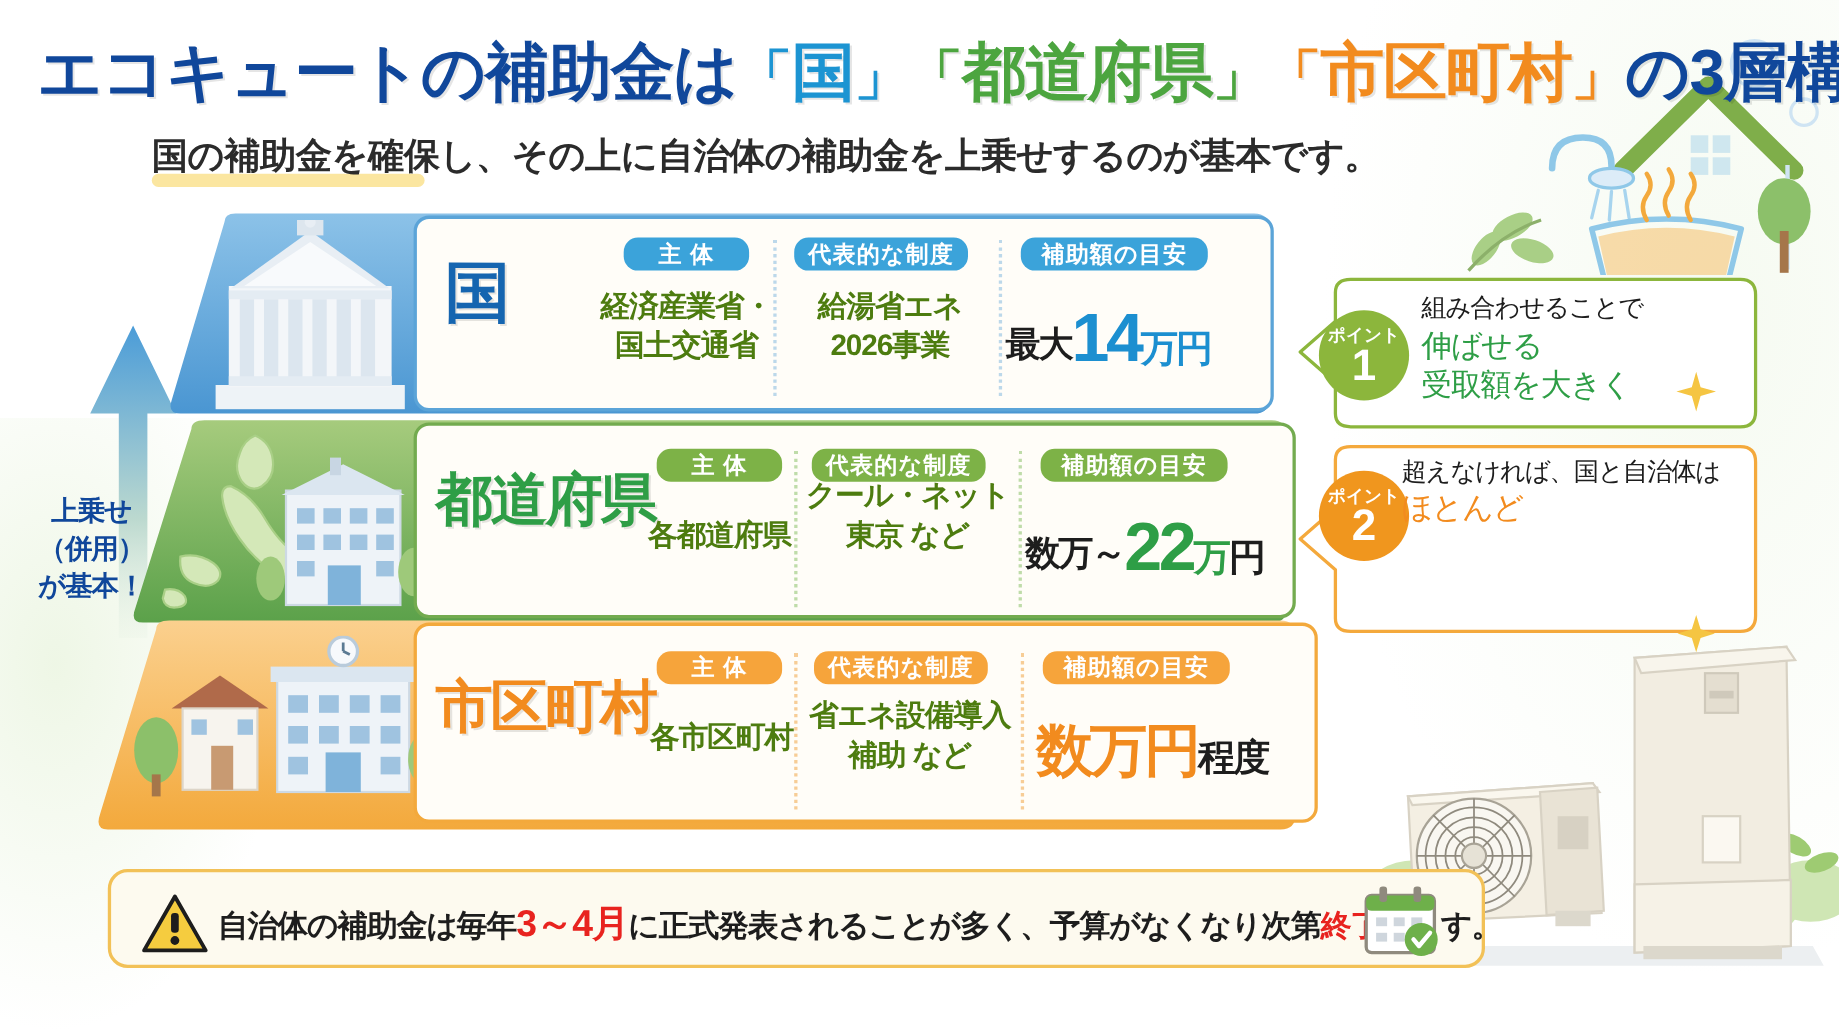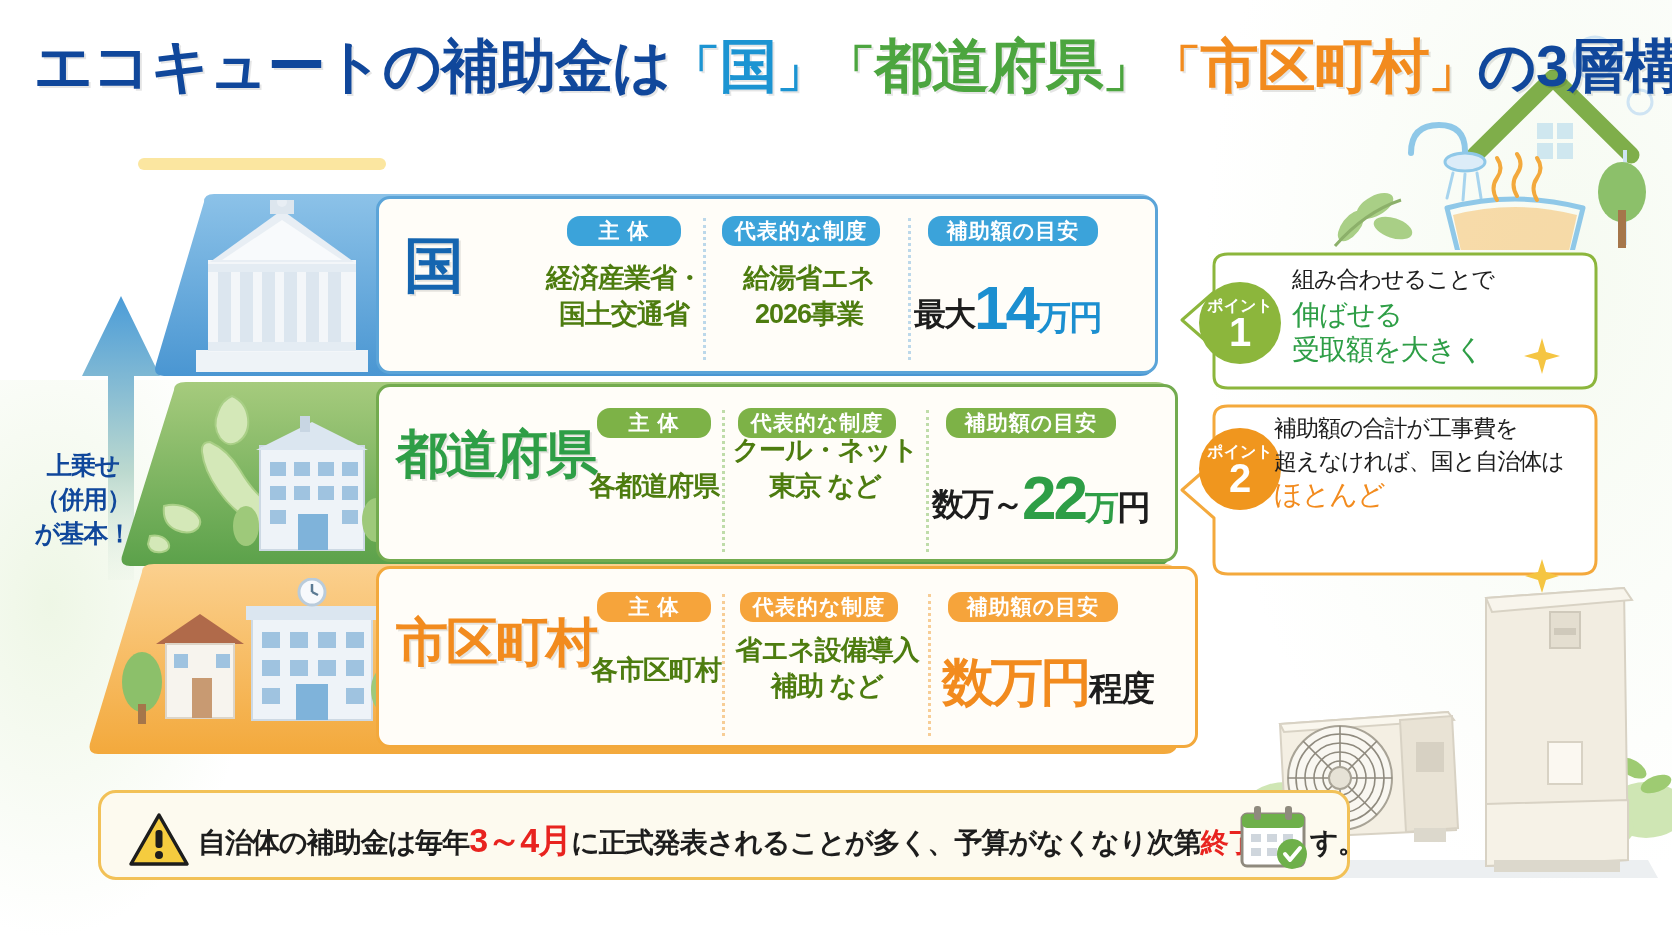--- a/index.html
+++ b/index.html
@@ -165,20 +165,23 @@
       <ellipse cx="166" cy="216" rx="18" ry="9" transform="rotate(-52 166 216)"></ellipse>
     </g>
     <path d="M150 236 q30 -34 66 -46" stroke="#8cb06a" stroke-width="3" fill="none"></path>
   </svg>
 
   <div class="title">
     <span class="t-blue">エコキュートの補助金は</span><span class="t-quote">「</span><span class="t-lblue">国</span><span class="t-quote">」</span><span class="t-quote-g">「</span><span class="t-green">都道府県</span><span class="t-quote-g">」</span><span class="t-quote-o">「</span><span class="t-orange">市区町村</span><span class="t-quote-o">」</span><span class="t-blue">の3層構造</span>
   </div>
 
   <div class="subtitle-hl" style="left:138px;"></div>
+  <div class="subtitle-wrap">
+    <div class="subtitle">国の補助金を確保し、その上に自治体の補助金を上乗せするのが基本です。</div>
+  </div>
 
   <svg class="arrow-up" viewBox="0 0 86 300">
     <defs>
       <linearGradient id="arrGrad" x1="0" y1="1" x2="0" y2="0">
         <stop offset="0%" stop-color="#e7f1e4" stop-opacity="0.25"></stop>
         <stop offset="38%" stop-color="#bcd9cf"></stop>
         <stop offset="100%" stop-color="#4b9cd8"></stop>
       </linearGradient>
     </defs>
     <path d="M30 300 L30 96 L4 96 L43 16 L82 96 L56 96 L56 300 Z" fill="url(#arrGrad)"></path>
@@ -396,21 +399,20 @@
 
   <div>
     <svg style="position:absolute; left:1178px; top:400px;" width="420" height="180" viewBox="0 0 420 180">
       <path d="M36 18 Q36 6 50 6 L404 6 Q418 6 418 20 L418 160 Q418 174 404 174 L50 174 Q36 174 36 162 L36 118 L4 90 L36 62 Z" fill="#ffffff" stroke="#f4a93c" stroke-width="3" stroke-linejoin="round"></path>
     </svg>
     <div class="badge" style="left:1199px; top:428px; background:#f0961e;">
       <div class="badge-word">ポイント</div>
       <div class="badge-num">2</div>
     </div>
     <div class="callout-text" style="left:1274px; top:412px; line-height:33px;">
-      <div class="small">補助額の合計が工事費を</div>
       <div class="small">超えなければ、国と自治体は</div>
       <div class="hl-orange">ほとんど</div>
     </div>
     <svg class="sparkle" style="left:1522px; top:556px;" width="40" height="40" viewBox="0 0 40 40">
       <path d="M20 3 L24 16 L37 20 L24 24 L20 37 L16 24 L3 20 L16 16 Z" fill="#f5c542"></path>
     </svg>
   </div>
 
   <svg style="position:absolute; left:1228px; top:560px;" width="444" height="330" viewBox="0 0 444 330">
 

